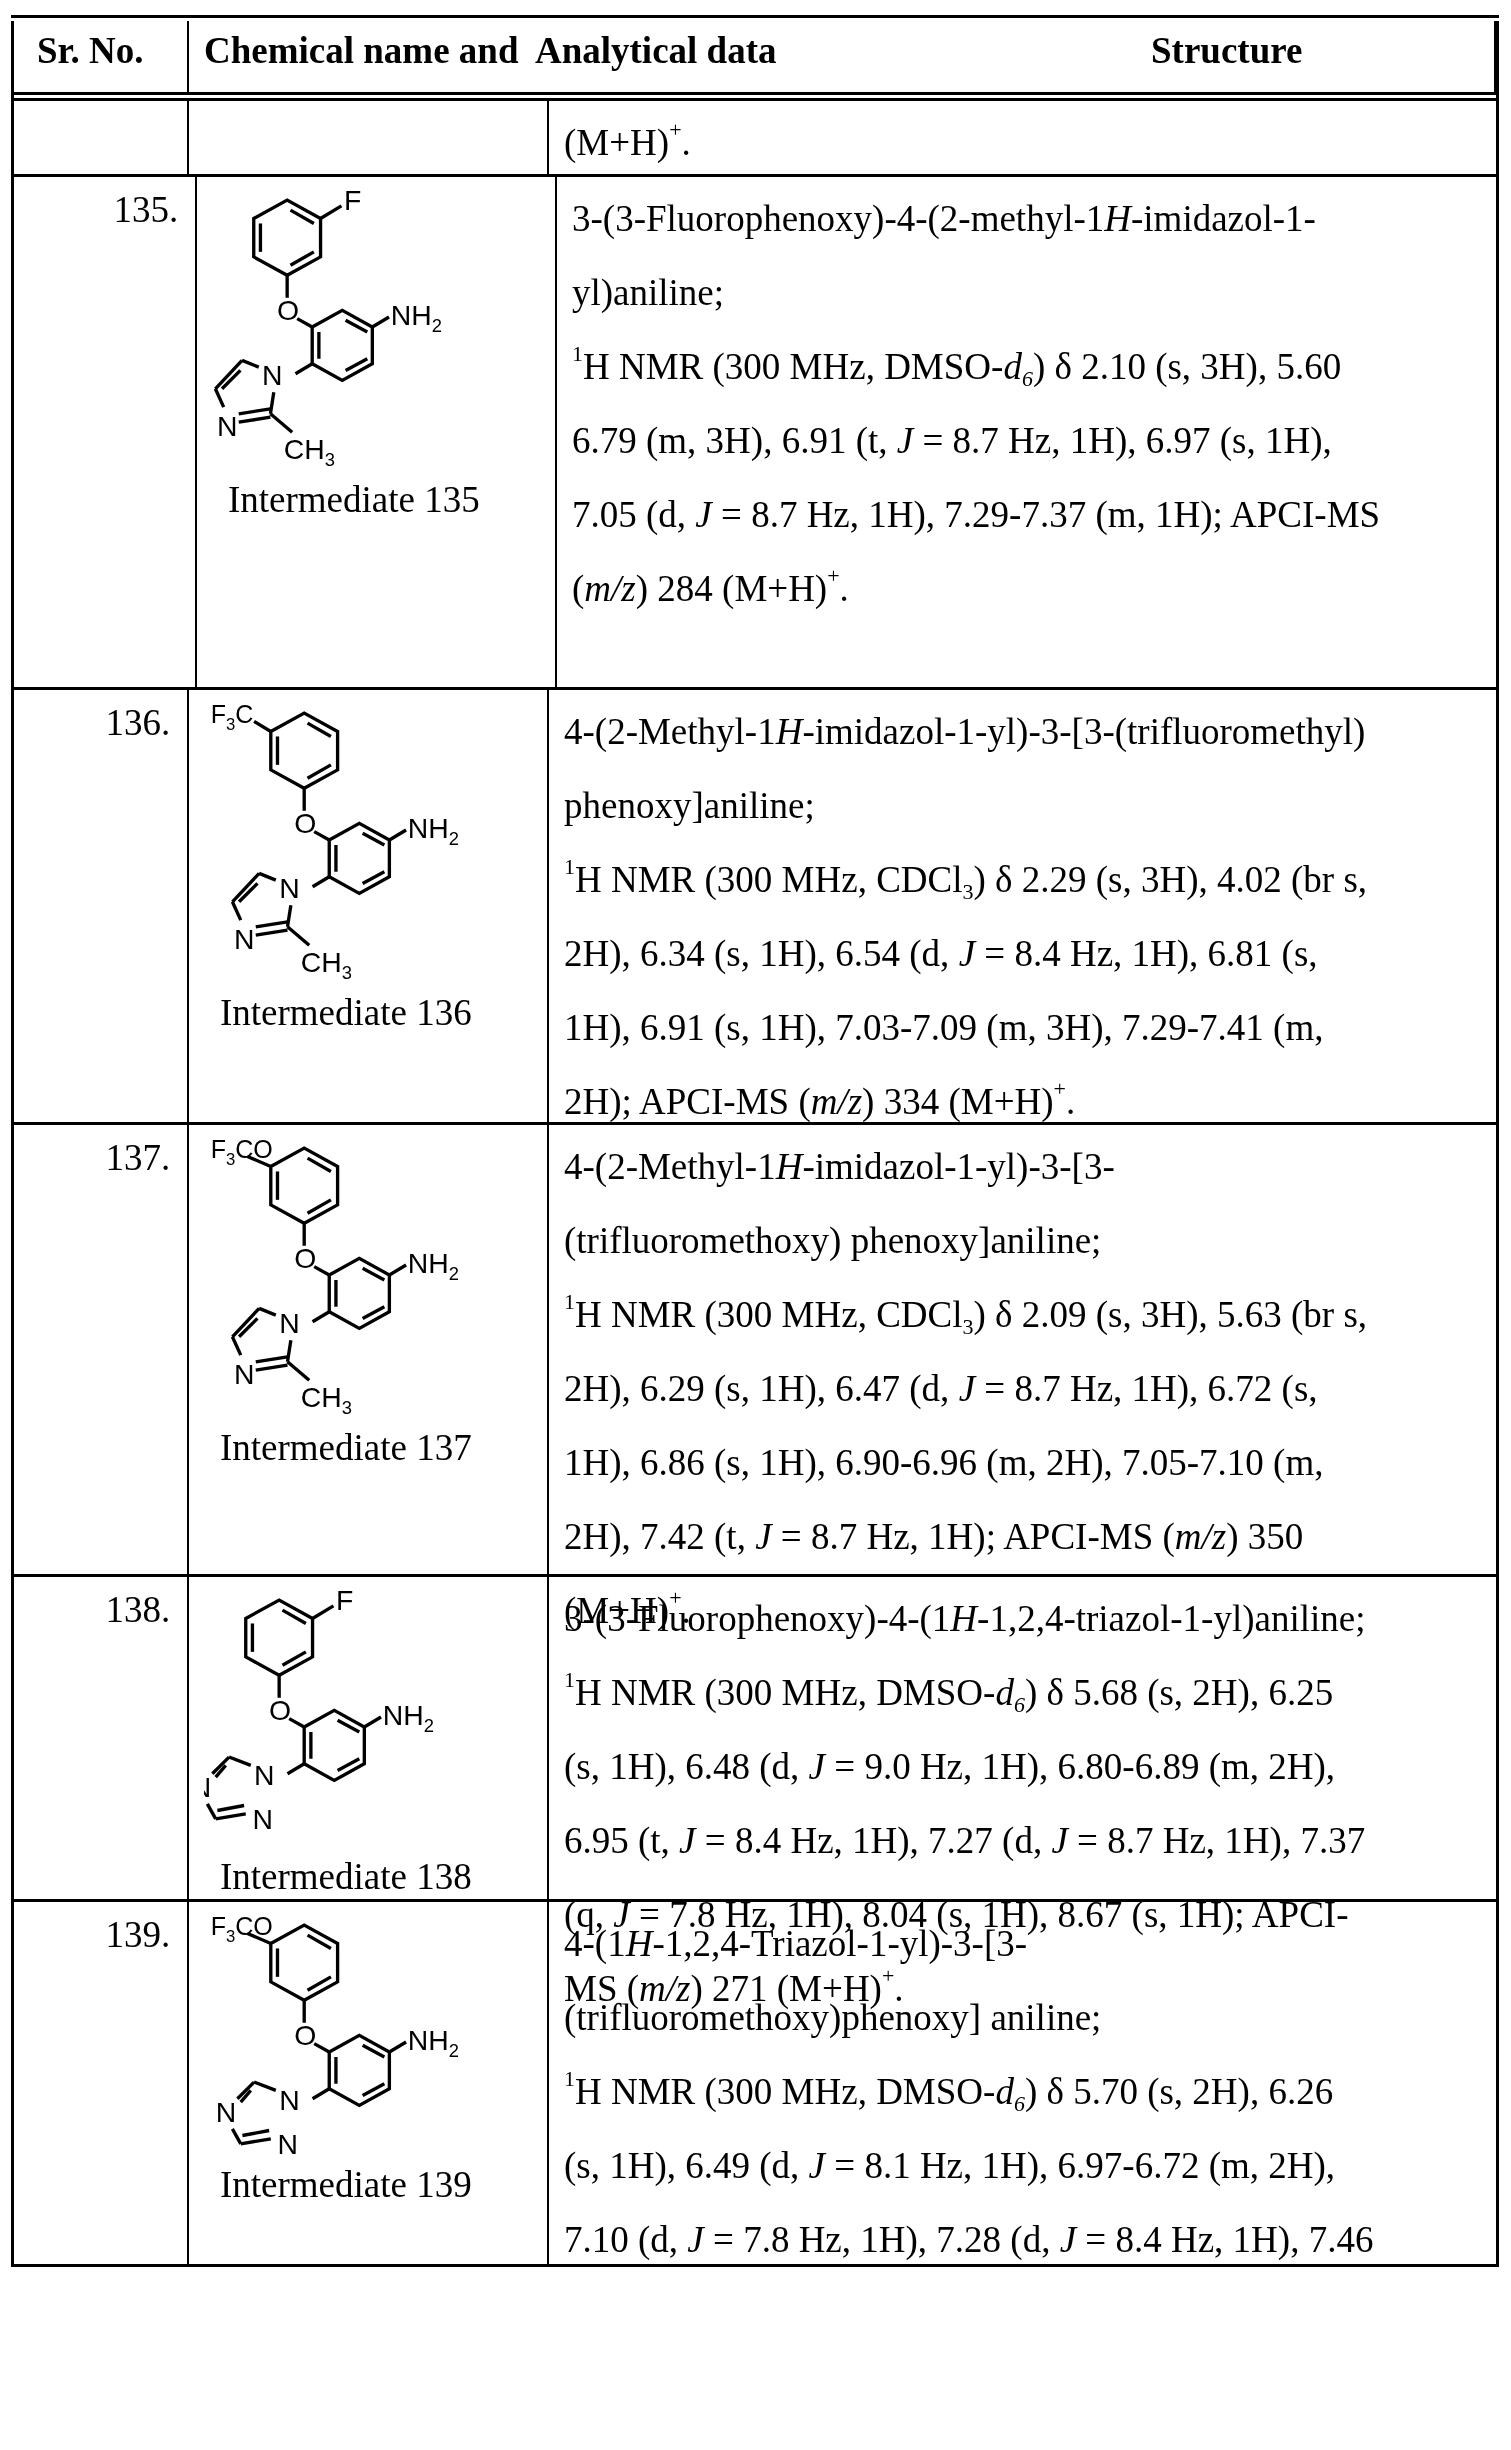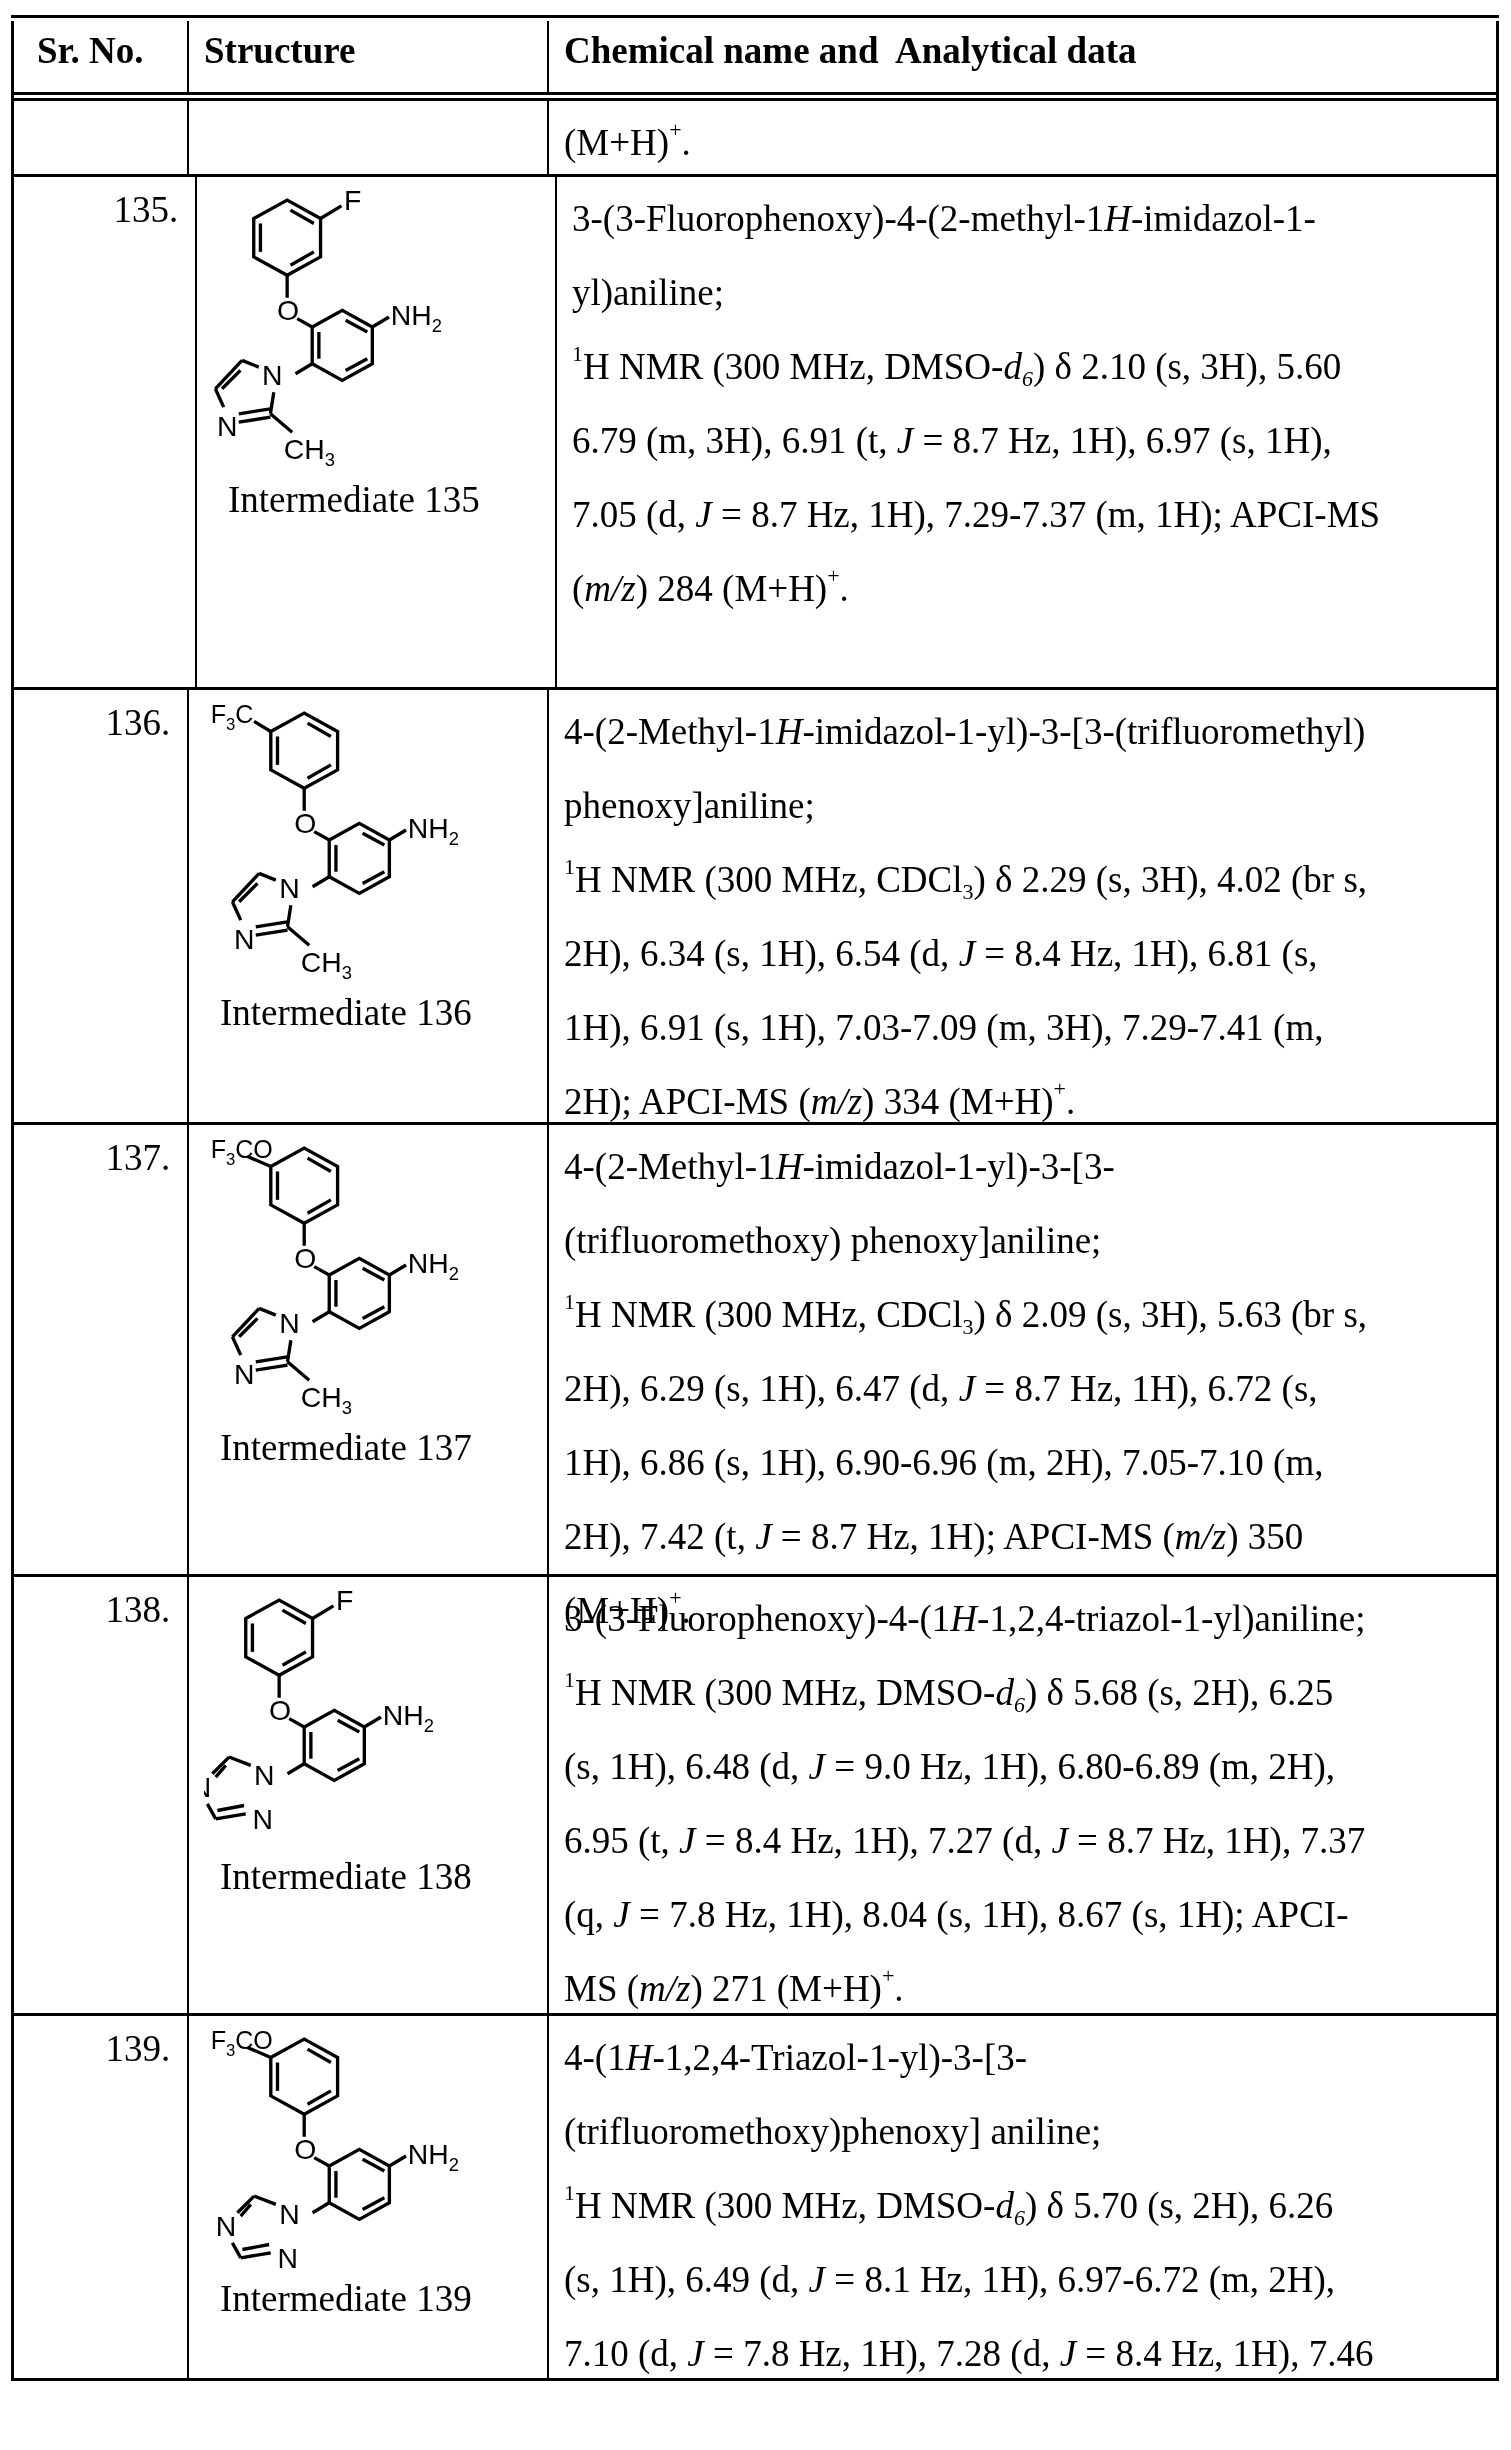--- a/index.html
+++ b/index.html
@@ -26,22 +26,22 @@
   .mol text{font-family:"Liberation Sans","DejaVu Sans",sans-serif;}
 </style>
 </head>
 <body>
 
 <div class="tbl">
   <div class="topline"></div>
   <div class="gap"></div>
   <div class="row hdr">
     <div class="cell c1">Sr. No.</div>
+    <div class="cell c3" style="white-space:pre;">Chemical name and  Analytical data</div>
     <div class="cell c2">Structure</div>
-    <div class="cell c3" style="white-space:pre;">Chemical name and  Analytical data</div>
   </div>
   <div class="dbl"></div>
   <div class="gap" style="border-left:3.3px solid #000;border-right:3.3px solid #000;background:#fff;display:flex;"></div>
   <div class="dbl"></div>
 
   <div class="row" style="height:73px;">
     <div class="cell c1"></div>
     <div class="cell c2"></div>
     <div class="cell c3 body-text"><span>(M+H)</span><sup>+</sup><span>.</span></div>
   </div>
@@ -170,21 +170,21 @@
     <div class="cell c3 body-text">
       <div>4-(2-Methyl-1<i>H</i>-imidazol-1-yl)-3-[3-</div>
           <div>(trifluoromethoxy) phenoxy]aniline;</div>
       <div><sup>1</sup>H NMR (300 MHz, CDCl<sub>3</sub>) δ 2.09 (s, 3H), 5.63 (br s,</div>
           <div>2H), 6.29 (s, 1H), 6.47 (d, <i>J</i> = 8.7 Hz, 1H), 6.72 (s,</div>
           <div>1H), 6.86 (s, 1H), 6.90-6.96 (m, 2H), 7.05-7.10 (m,</div>
           <div>2H), 7.42 (t, <i>J</i> = 8.7 Hz, 1H); APCI-MS (<i>m/z</i>) 350</div>
           <div>(M+H)<sup>+</sup>.</div>
     </div>
       </div>
-      <div class="row sep" style="height: 439px;">
+      <div class="row sep" style="height: 325px;">
     <div class="cell c1 srno">138.</div>
     <div class="cell c2">
       <svg class="mol" width="334" height="284" viewBox="0 0 400 340">
             <polygon points="50,40 90,18 130,40 130,86 90,108 50,86" fill="none" stroke="#000" stroke-width="4"></polygon>
       <line x1="58" y1="46" x2="58" y2="80" stroke="#000" stroke-width="4"></line>
       <line x1="94" y1="30" x2="122" y2="46" stroke="#000" stroke-width="4"></line>
       <line x1="94" y1="96" x2="122" y2="80" stroke="#000" stroke-width="4"></line>
       <line x1="130" y1="40" x2="155" y2="25" stroke="#000" stroke-width="4"></line>
       <text x="158" y="30" font-size="34">F</text>
     <line x1="90" y1="108" x2="90" y2="135" stroke="#000" stroke-width="4"></line>

